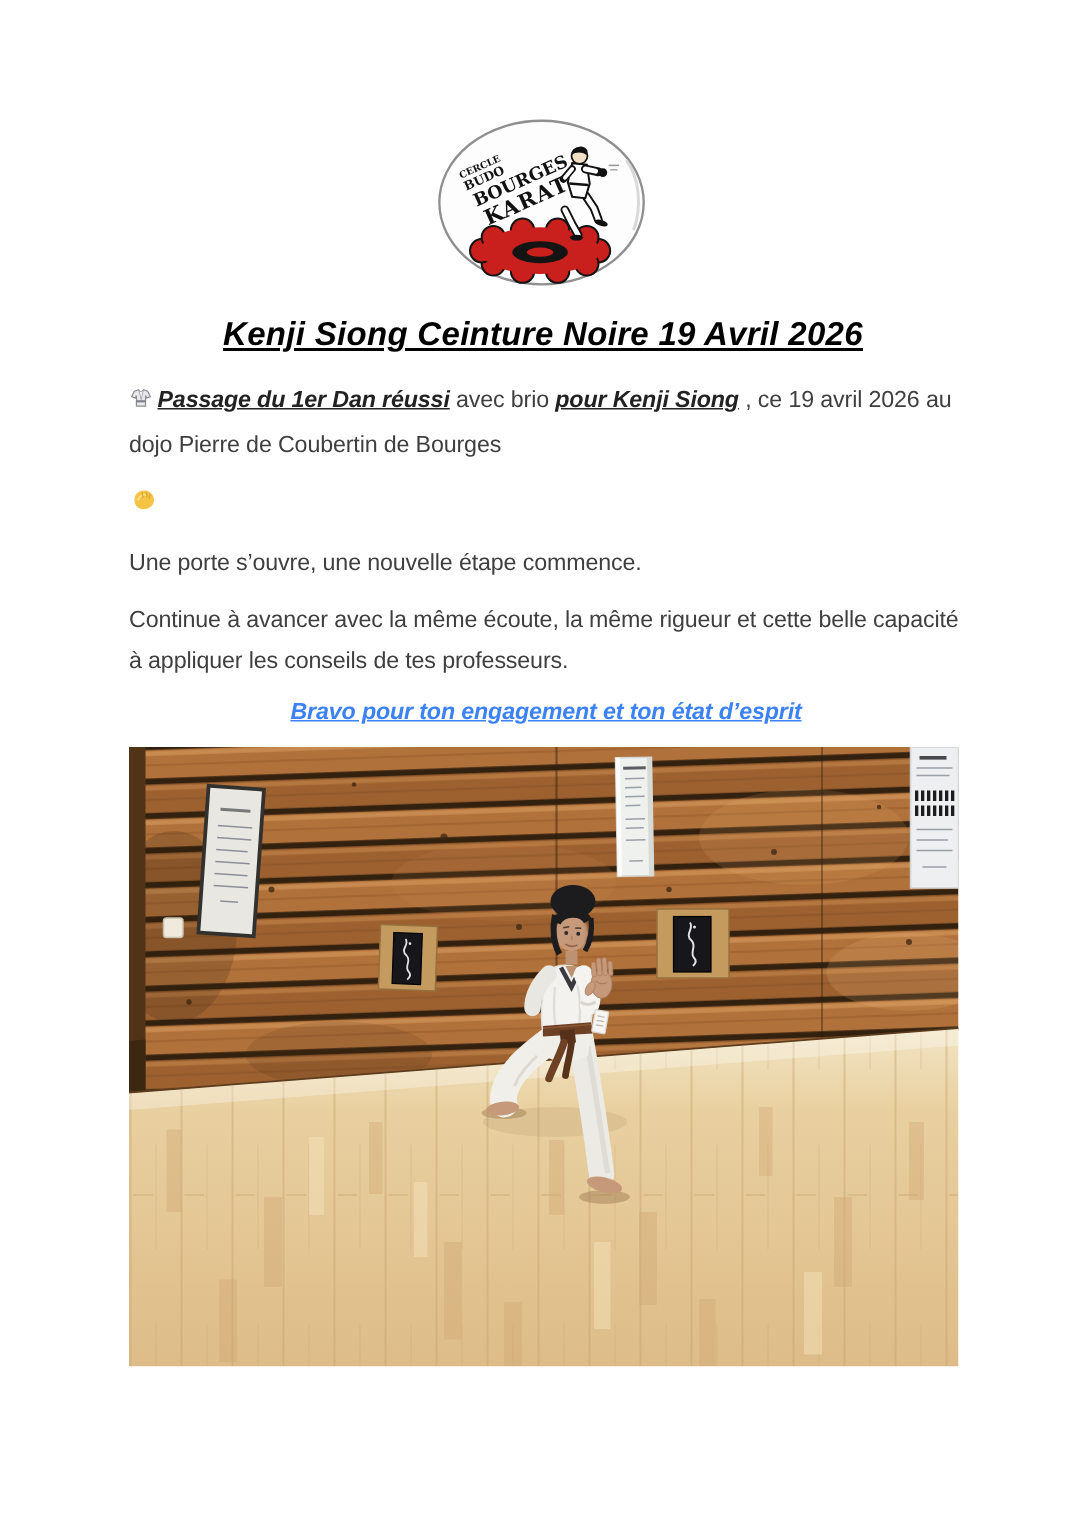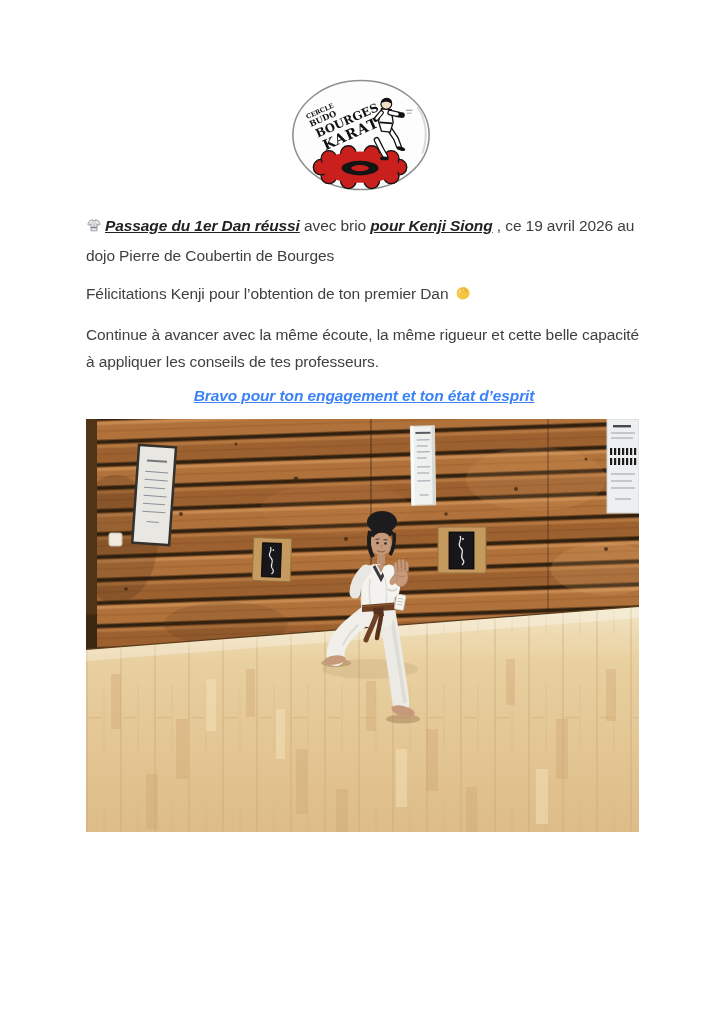--- a/index.html
+++ b/index.html
@@ -76,36 +76,38 @@
         <path d="M95,36 L90,42" stroke="#fff" stroke-width="2.6" stroke-linecap="round"></path>
         <path d="M93,46 L106,47" stroke="#111" stroke-width="1.8"></path>
         <circle cx="100" cy="27" r="5.5" fill="#f2dfc4" stroke="#111" stroke-width="1.2"></circle>
         <path d="M94.5,26 a6,6 0 0 1 11,-2.5 l-0.6,3 c-3,-2.4 -7.6,-2.2 -10,-0.2 Z" fill="#111"></path>
         <rect x="120" y="33" width="7" height="1.1" fill="#9a9a9a"></rect>
         <rect x="121" y="36" width="5" height="1.1" fill="#ababab"></rect>
       </g>
     </svg>
   </div>
 
+  <div class="doc-title">Kenji Siong Ceinture Noire 19 Avril 2026</div>
 
   <div class="content">
     <p>
       <span class="emoji lead-icon" aria-label="🥋"><svg width="16" height="16" viewBox="0 0 20 20">
             <path d="M4.5,3.5 L8,2.2 C9,4.4 11,4.4 12,2.2 L15.5,3.5 L17.8,8 L14.8,9.2 L13.8,7.2 L13.8,16 L6.2,16 L6.2,7.2 L5.2,9.2 L2.2,8 Z" fill="#e9e9ec" stroke="#8a8a94" stroke-width="1"></path>
             <path d="M8,2.2 C9,4.4 11,4.4 12,2.2 L10.2,10.5 Z" fill="#fbfbfd" stroke="#9a9aa4" stroke-width="0.7"></path>
             <rect x="6.2" y="11" width="7.6" height="1.8" fill="#80808c"></rect>
           </svg></span><span class="biu">Passage du 1er Dan réussi</span><span> avec brio </span><span class="biu">pour Kenji Siong</span><span> , ce 19 avril 2026 au dojo Pierre de Coubertin de Bourges</span>
     </p>
     <p>
-      <span>Félicitations Kenji pour l’obtention de ton premier Dan </span><span class="emoji tail-icon" aria-label="👏"><svg width="17" height="17" viewBox="0 0 20 20">
+      <span class="emoji tail-icon" aria-label="👏"><svg width="17" height="17" viewBox="0 0 20 20">
             <path d="M6,3.2 C10,1 15.8,3 17,8 C18.2,13 14.2,17 9.2,17 C4.2,17 1.2,13 2.1,8 C2.6,5.4 4.1,4.2 6,3.2 Z" fill="#f6c445"></path>
             <path d="M4.8,9.5 C5.8,6.5 8.8,5.2 11,6" stroke="#fadf8a" stroke-width="1.6" fill="none" stroke-linecap="round"></path>
             <path d="M8,4 L8.6,8 M11.2,3.6 L11.7,7.4 M14,5.2 L13.4,8.6" stroke="#e0a32e" stroke-width="1" stroke-linecap="round"></path>
           </svg></span>
     </p>
+    <p>Une porte s’ouvre, une nouvelle étape commence.</p>
     <p>Continue à avancer avec la même écoute, la même rigueur et cette belle capacité à appliquer les conseils de tes professeurs.</p>
     <p class="closing-line">Bravo pour ton engagement et ton état d’esprit</p>
   </div>
 
   <div class="photo-frame">
     <svg width="553" height="413" viewBox="0 0 553 413">
       <defs>
         <pattern id="planks" width="553" height="46" patternUnits="userSpaceOnUse" patternTransform="rotate(-2)">
           <rect x="0" y="0" width="553" height="46" fill="#33210f"></rect>
           <rect x="0" y="2.5" width="553" height="19" fill="#b0713a"></rect>

